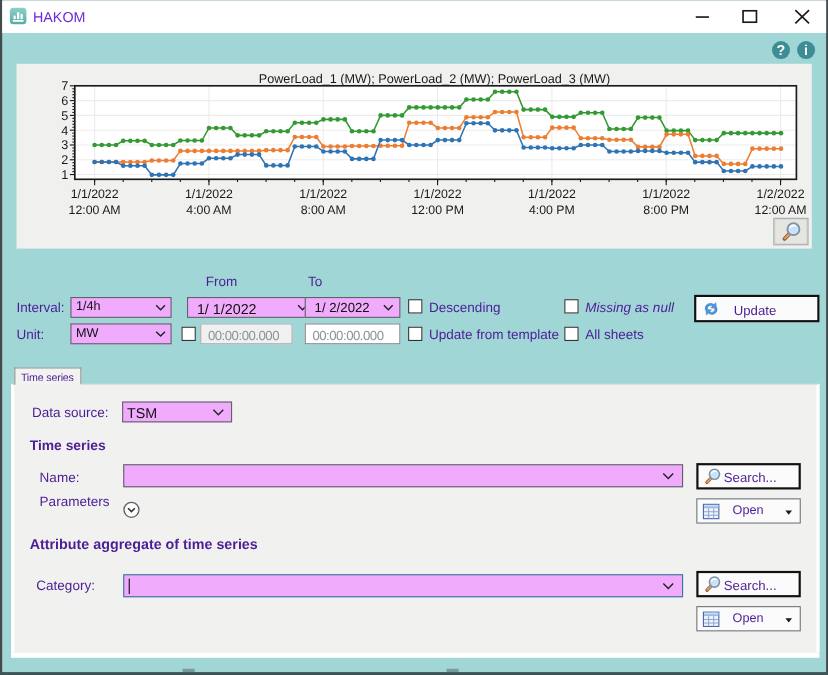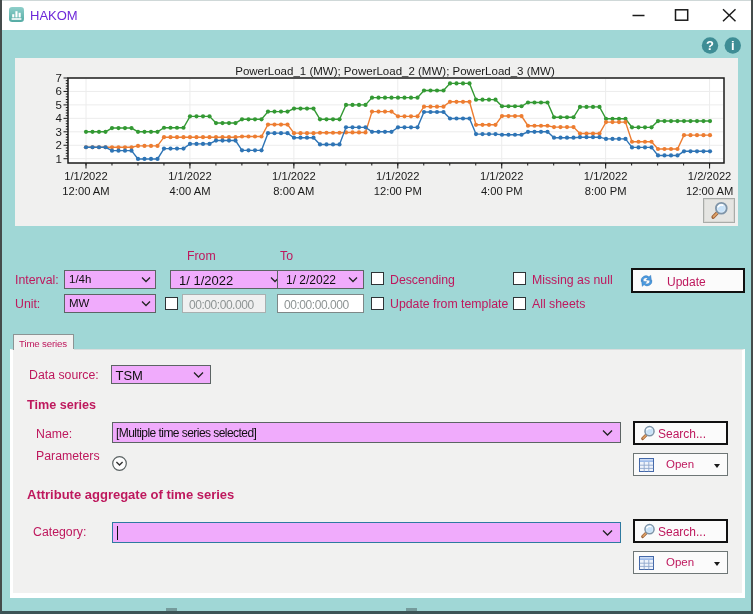--- a/index.html
+++ b/index.html
@@ -1,17 +1,17 @@
 <!DOCTYPE html>
 <html><head><meta charset="utf-8"><style>
 * { margin:0; padding:0; box-sizing:border-box; }
 html,body { width:753px; height:614px; overflow:hidden; }
 body { font-family:"Liberation Sans", sans-serif; position:relative; background:#a0d7d6; }
 .abs { position:absolute; }
-.lbl { position:absolute; font-size:12.3px; color:#be185d; white-space:nowrap; }
+.lbl { position:absolute; font-size:12.3px; color:#4c1d95; white-space:nowrap; }
 .cb { position:absolute; background:#f0abfc; border:1px solid #5c6464; }
 .cbtext { position:absolute; left:5px; top:2px; font-size:11px; color:#101010; white-space:nowrap; }
 .chk { position:absolute; width:13px; height:13px; background:#fff; border:1.4px solid #2e3436; }
 .btn { position:absolute; background:#fbfbfb; border:2px solid #111; }
 .btnthin { position:absolute; background:#fbfbfb; border:1px solid #6e7676; }
 svg { position:absolute; overflow:visible; }
 </style></head>
 <body>
 
 <div class="abs" style="left:0;top:0;width:753px;height:1px;background:#cfd8d8;"></div>
@@ -477,21 +477,21 @@
   </div>
 <div class="cb" style="left:277px;top:269.5px;width:87px;height:19px;">
     <div class="cbtext" style="left:8px;top:2px;font-size:12px;">1/ 2/2022</div>
  <svg style="right:5px;top:5px;left:auto;" width="10" height="8" viewBox="0 0 10 8">
       <path d="M1 1.5 L5 5.5 L9 1.5" fill="none" stroke="#222" stroke-width="1.3"></path>
     </svg>
   </div>
 <div class="chk" style="left:371px;top:272px;"></div>
 <div class="lbl" style="left:390px;top:272.5px;">Descending</div>
 <div class="chk" style="left:513px;top:272px;"></div>
-<div class="lbl" style="left:532px;top:272.5px;">Missing as null</div>
+<div class="lbl" style="left:532px;top:272.5px;font-style:italic;">Missing as null</div>
 <div class="btn" style="left:631px;top:268px;width:114px;height:25px;"></div>
 <svg style="left:639px;top:274px;" width="15" height="14" viewBox="0 0 16 15">
  <g fill="#4a9ae0" stroke="#2a67a5" stroke-width="0.35" stroke-linejoin="round">
  <path d="M2.2 8.0 A5.2 5.2 0 0 1 10.6 3.0 L12.6 1.3 L13.3 7.0 L7.6 6.3 L9.4 4.7 A3.0 3.0 0 0 0 4.5 7.6 Z"></path>
  <path d="M13.8 6.6 A5.2 5.2 0 0 1 5.4 11.6 L3.4 13.3 L2.7 7.6 L8.4 8.3 L6.6 9.9 A3.0 3.0 0 0 0 11.5 7.0 Z"></path>
  </g>
 </svg>
 <div class="lbl" style="left:667px;top:274.5px;font-size:12px;">Update</div>
 <div class="lbl" style="left:15px;top:297px;">Unit:</div>
 <div class="cb" style="left:64px;top:294px;width:92px;height:19px;">
@@ -522,21 +522,20 @@
 <div class="cb" style="left:111px;top:365px;width:100px;height:19px;">
     <div class="cbtext" style="left:3.5px;top:1.5px;font-size:13px;">TSM</div>
  <svg style="right:6px;top:5px;left:auto;" width="11" height="9" viewBox="0 0 11 9">
       <path d="M1 1.5 L5.5 6 L10 1.5" fill="none" stroke="#222" stroke-width="1.3"></path>
     </svg>
   </div>
 <div class="lbl" style="left:27px;top:398px;font-size:12.6px;font-weight:bold;">Time series</div>
 
 <div class="lbl" style="left:36px;top:427px;">Name:</div>
 <div class="cb" style="left:112px;top:422px;width:509px;height:21px;">
-    <div class="cbtext" style="left:3px;top:3px;font-size:12px;letter-spacing:-0.55px;">[Multiple time series selected]</div>
  <svg style="right:7px;top:6px;left:auto;" width="11" height="9" viewBox="0 0 11 9">
       <path d="M1 1.5 L5.5 6 L10 1.5" fill="none" stroke="#222" stroke-width="1.3"></path>
     </svg>
   </div>
 <div class="btn" style="left:633px;top:421px;width:95px;height:24px;"></div>
 <svg style="left:640px;top:425px;" width="16" height="16" viewBox="0 0 19 19">
  <line x1="7.1" y1="12.1" x2="3.2" y2="16.1" stroke="#9a6038" stroke-width="3.6" stroke-linecap="round"></line>
  <line x1="7.3" y1="11.9" x2="3.6" y2="15.7" stroke="#dfa266" stroke-width="1.9" stroke-linecap="round"></line>
  <circle cx="11.3" cy="7.3" r="5.4" fill="#d9ebfa" stroke="#7e94a8" stroke-width="1.8"></circle>
  <circle cx="11.3" cy="7.3" r="3.4" fill="#c8e2f8"></circle>

